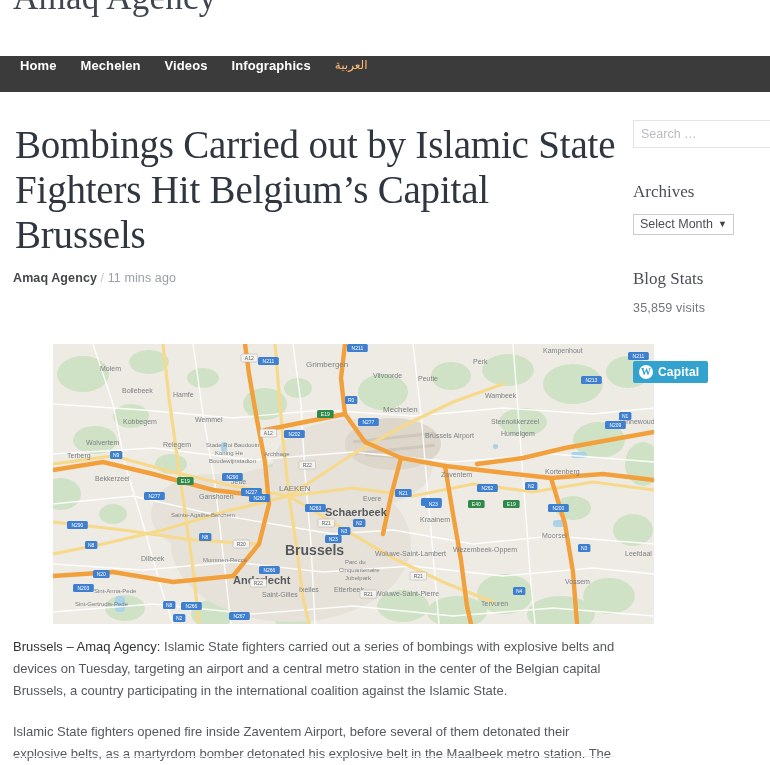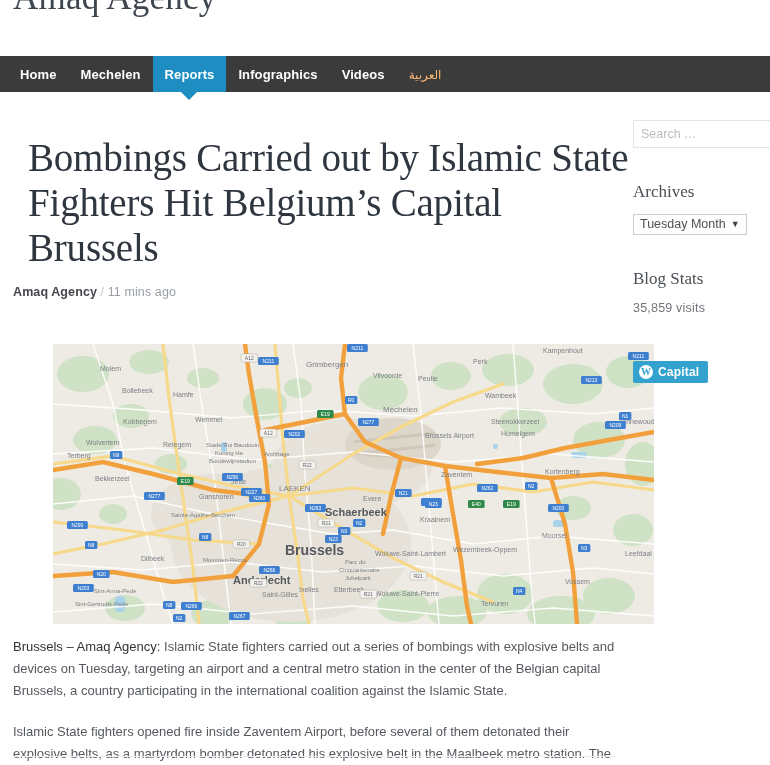--- a/index.html
+++ b/index.html
@@ -46,22 +46,22 @@
     position: absolute;
     left: 0; top: 0;
     height: 36px;
     display: flex;
     align-items: stretch;
     padding-left: 8px;
   }
   .nav-item {
     position: relative;
     display: flex;
-    align-items: flex-end;
-    padding: 10px 12px;
+    align-items: flex-start;
+    padding: 2px 12px;
     color: #ffffff;
     font-size: 13px;
     font-weight: bold;
     letter-spacing: 0.1px;
     white-space: nowrap;
     cursor: pointer;
     user-select: none;
   }
   .nav-item.arabic {
     font-size: 12px;
@@ -90,21 +90,21 @@
     width: 600px;
   }
   .sidebar {
     position: absolute;
     left: 633px; top: 120px;
     width: 140px;
   }
 
   
   .headline {
-    margin: 15px;
+    margin: 2px;
     font-family: "Liberation Serif", serif;
     font-weight: normal;
     font-size: 39px;
     line-height: 45px;
     color: #2f3640;
     letter-spacing: -0.2px;
     width: 605px;
   }
   .byline {
     margin-top: 14px;
@@ -230,29 +230,25 @@
   </div>
 
   <nav class="navbar">
     <div class="nav-list" id="nav-list">
         <div class="nav-item">
           <span>Home</span>
         </div>
         <div class="nav-item">
           <span>Mechelen</span>
         </div>
-        <div class="nav-item active">
-          <span>Reports</span>
-          <span class="nav-arrow"></span>
+        <div class="nav-item">
+          <span>Videos</span>
         </div>
         <div class="nav-item">
           <span>Infographics</span>
-        </div>
-        <div class="nav-item">
-          <span>Videos</span>
         </div>
         <div class="nav-item arabic">
           <span>العربية</span>
         </div>
       </div>
   </nav>
 
   <div class="content">
     <h1 class="headline">Bombings Carried out by Islamic State Fighters Hit Belgium’s Capital Brussels</h1>
     <div class="byline">
@@ -625,21 +621,21 @@
     <p>Islamic State fighters opened fire inside Zaventem Airport, before several of them detonated their explosive belts, as a martyrdom bomber detonated his explosive belt in the Maalbeek metro station. The attacks resulted in more than 230 dead and wounded.</p>
   </div>
   <div class="bottom-rule"></div>
 
   <aside class="sidebar">
     <input class="search-box" type="text" placeholder="Search …" style="">
 
     <div class="widget">
       <h3 class="widget-title">Archives</h3>
       <div class="select-month">
-        <span>Tuesday Month</span>
+        <span>Select Month</span>
         <span class="select-caret">▼</span>
       </div>
     </div>
 
     <div class="widget">
       <h3 class="widget-title">Blog Stats</h3>
       <div class="stat-line">35,859 visits</div>
     </div>
 
     <div class="follow-btn">

